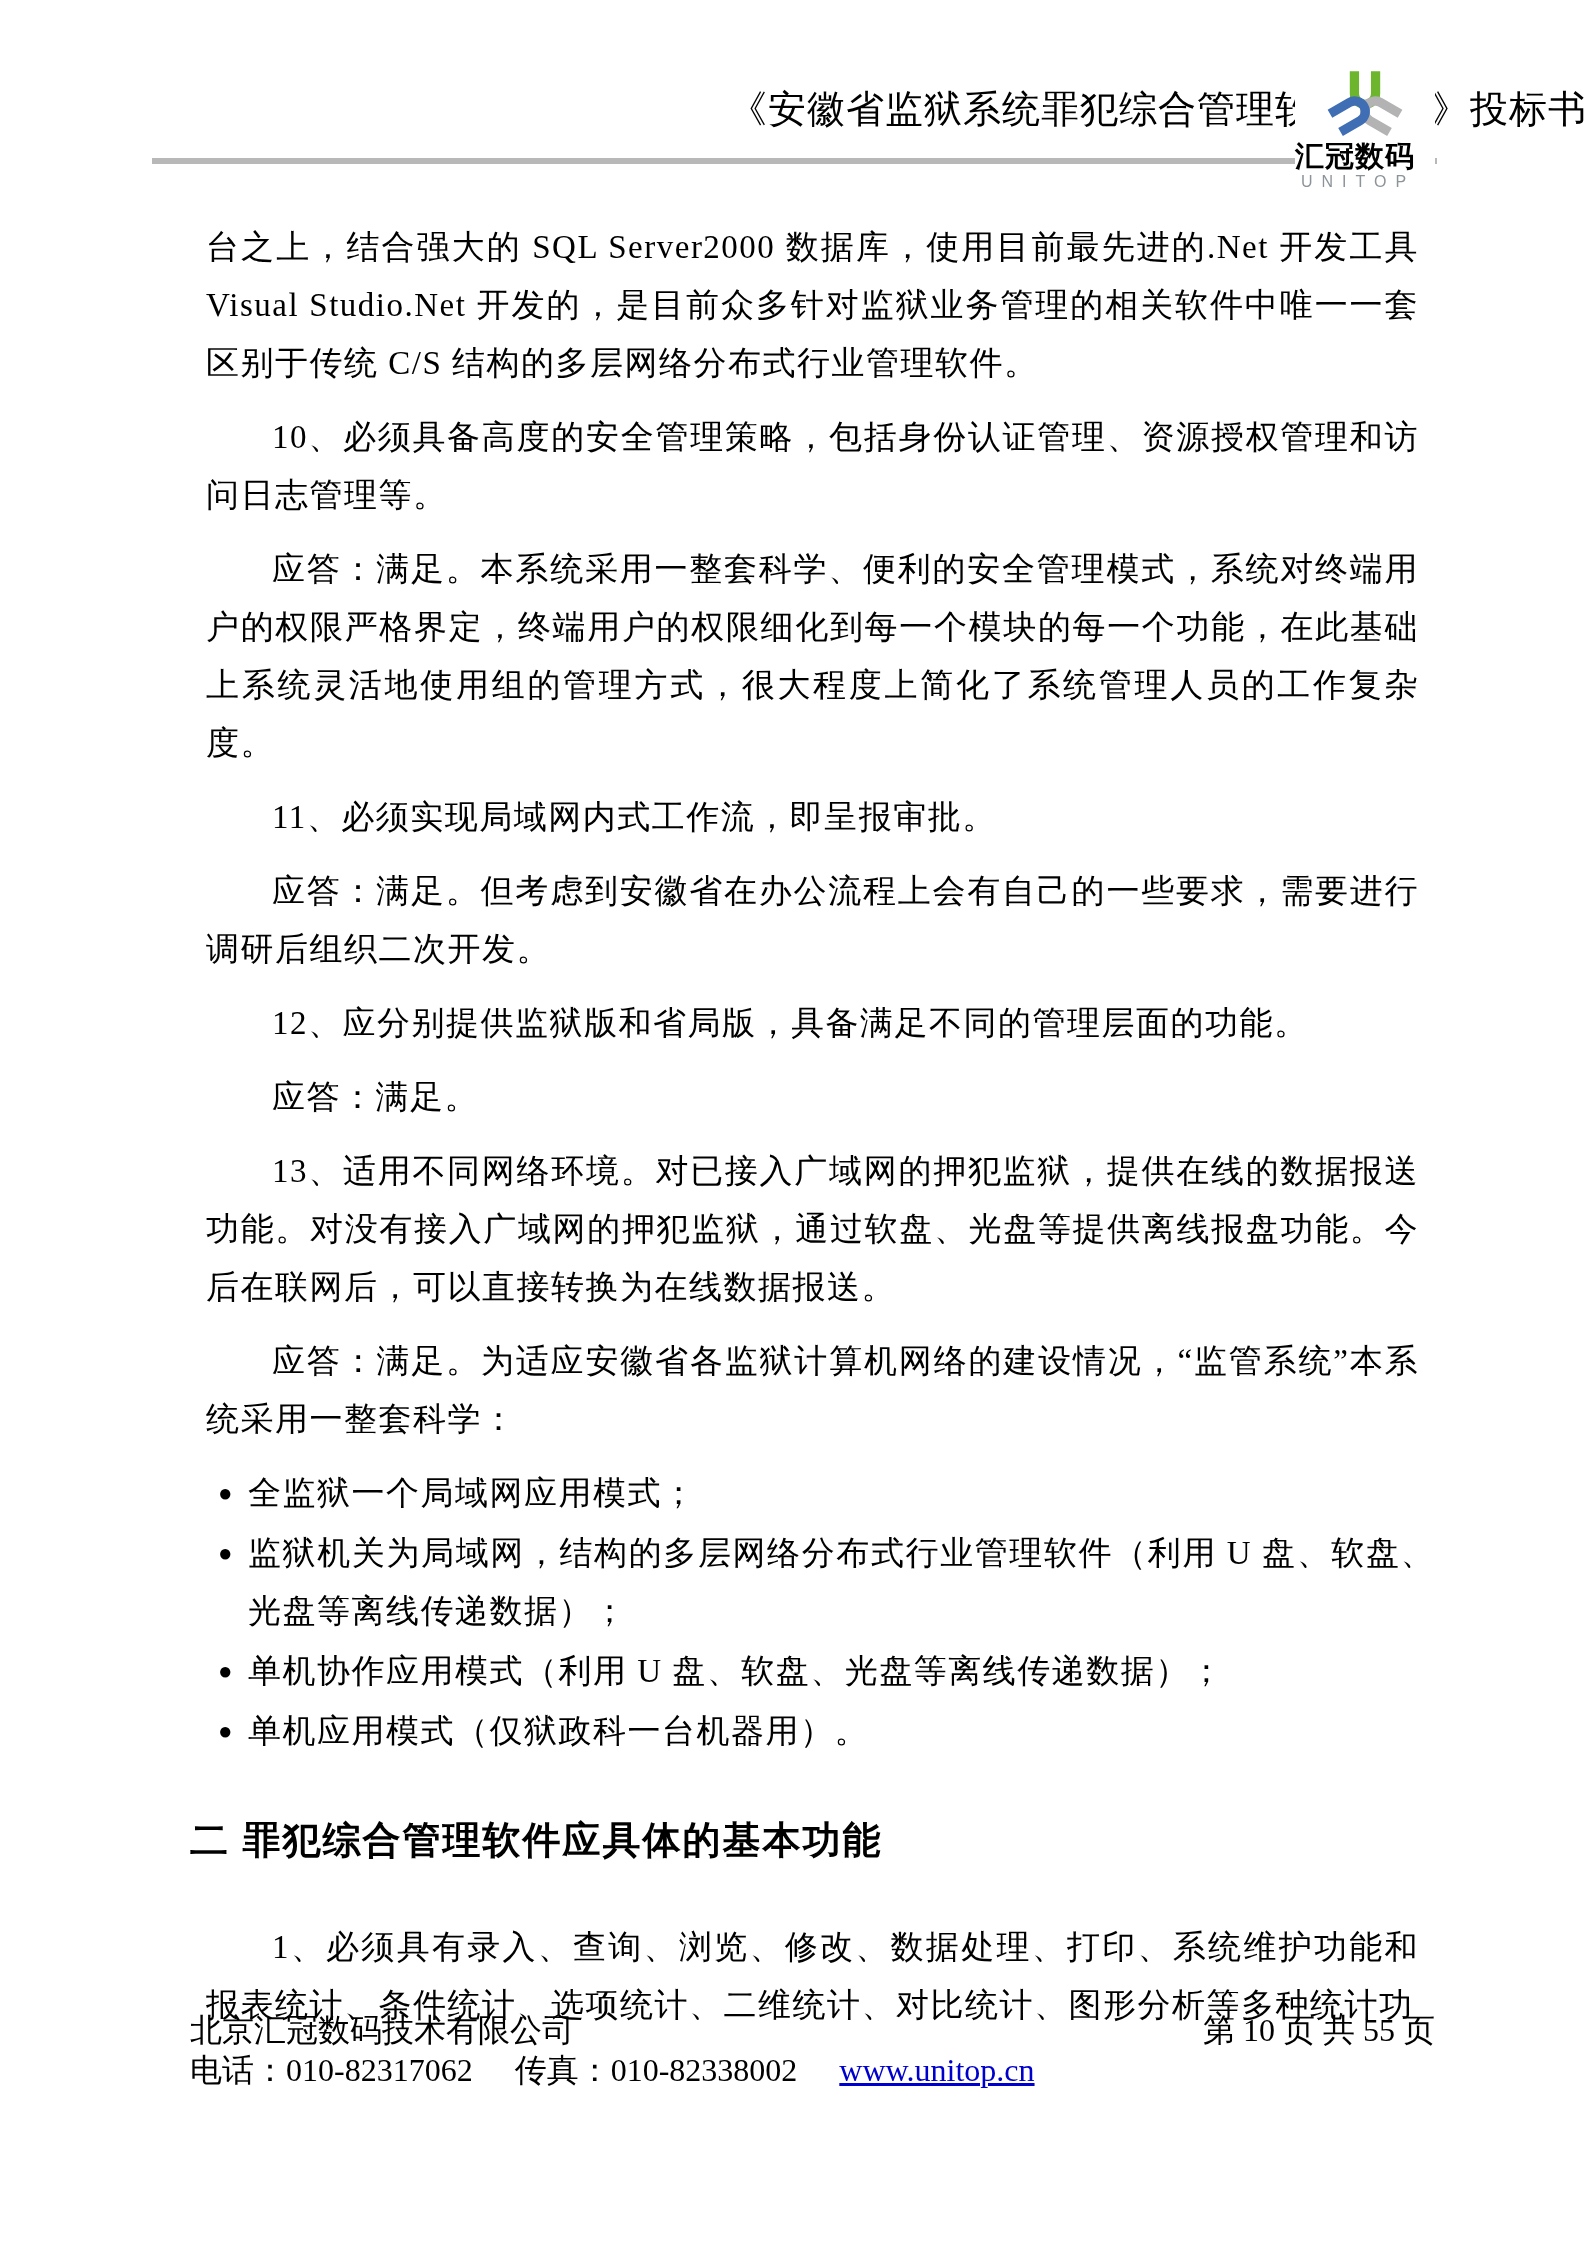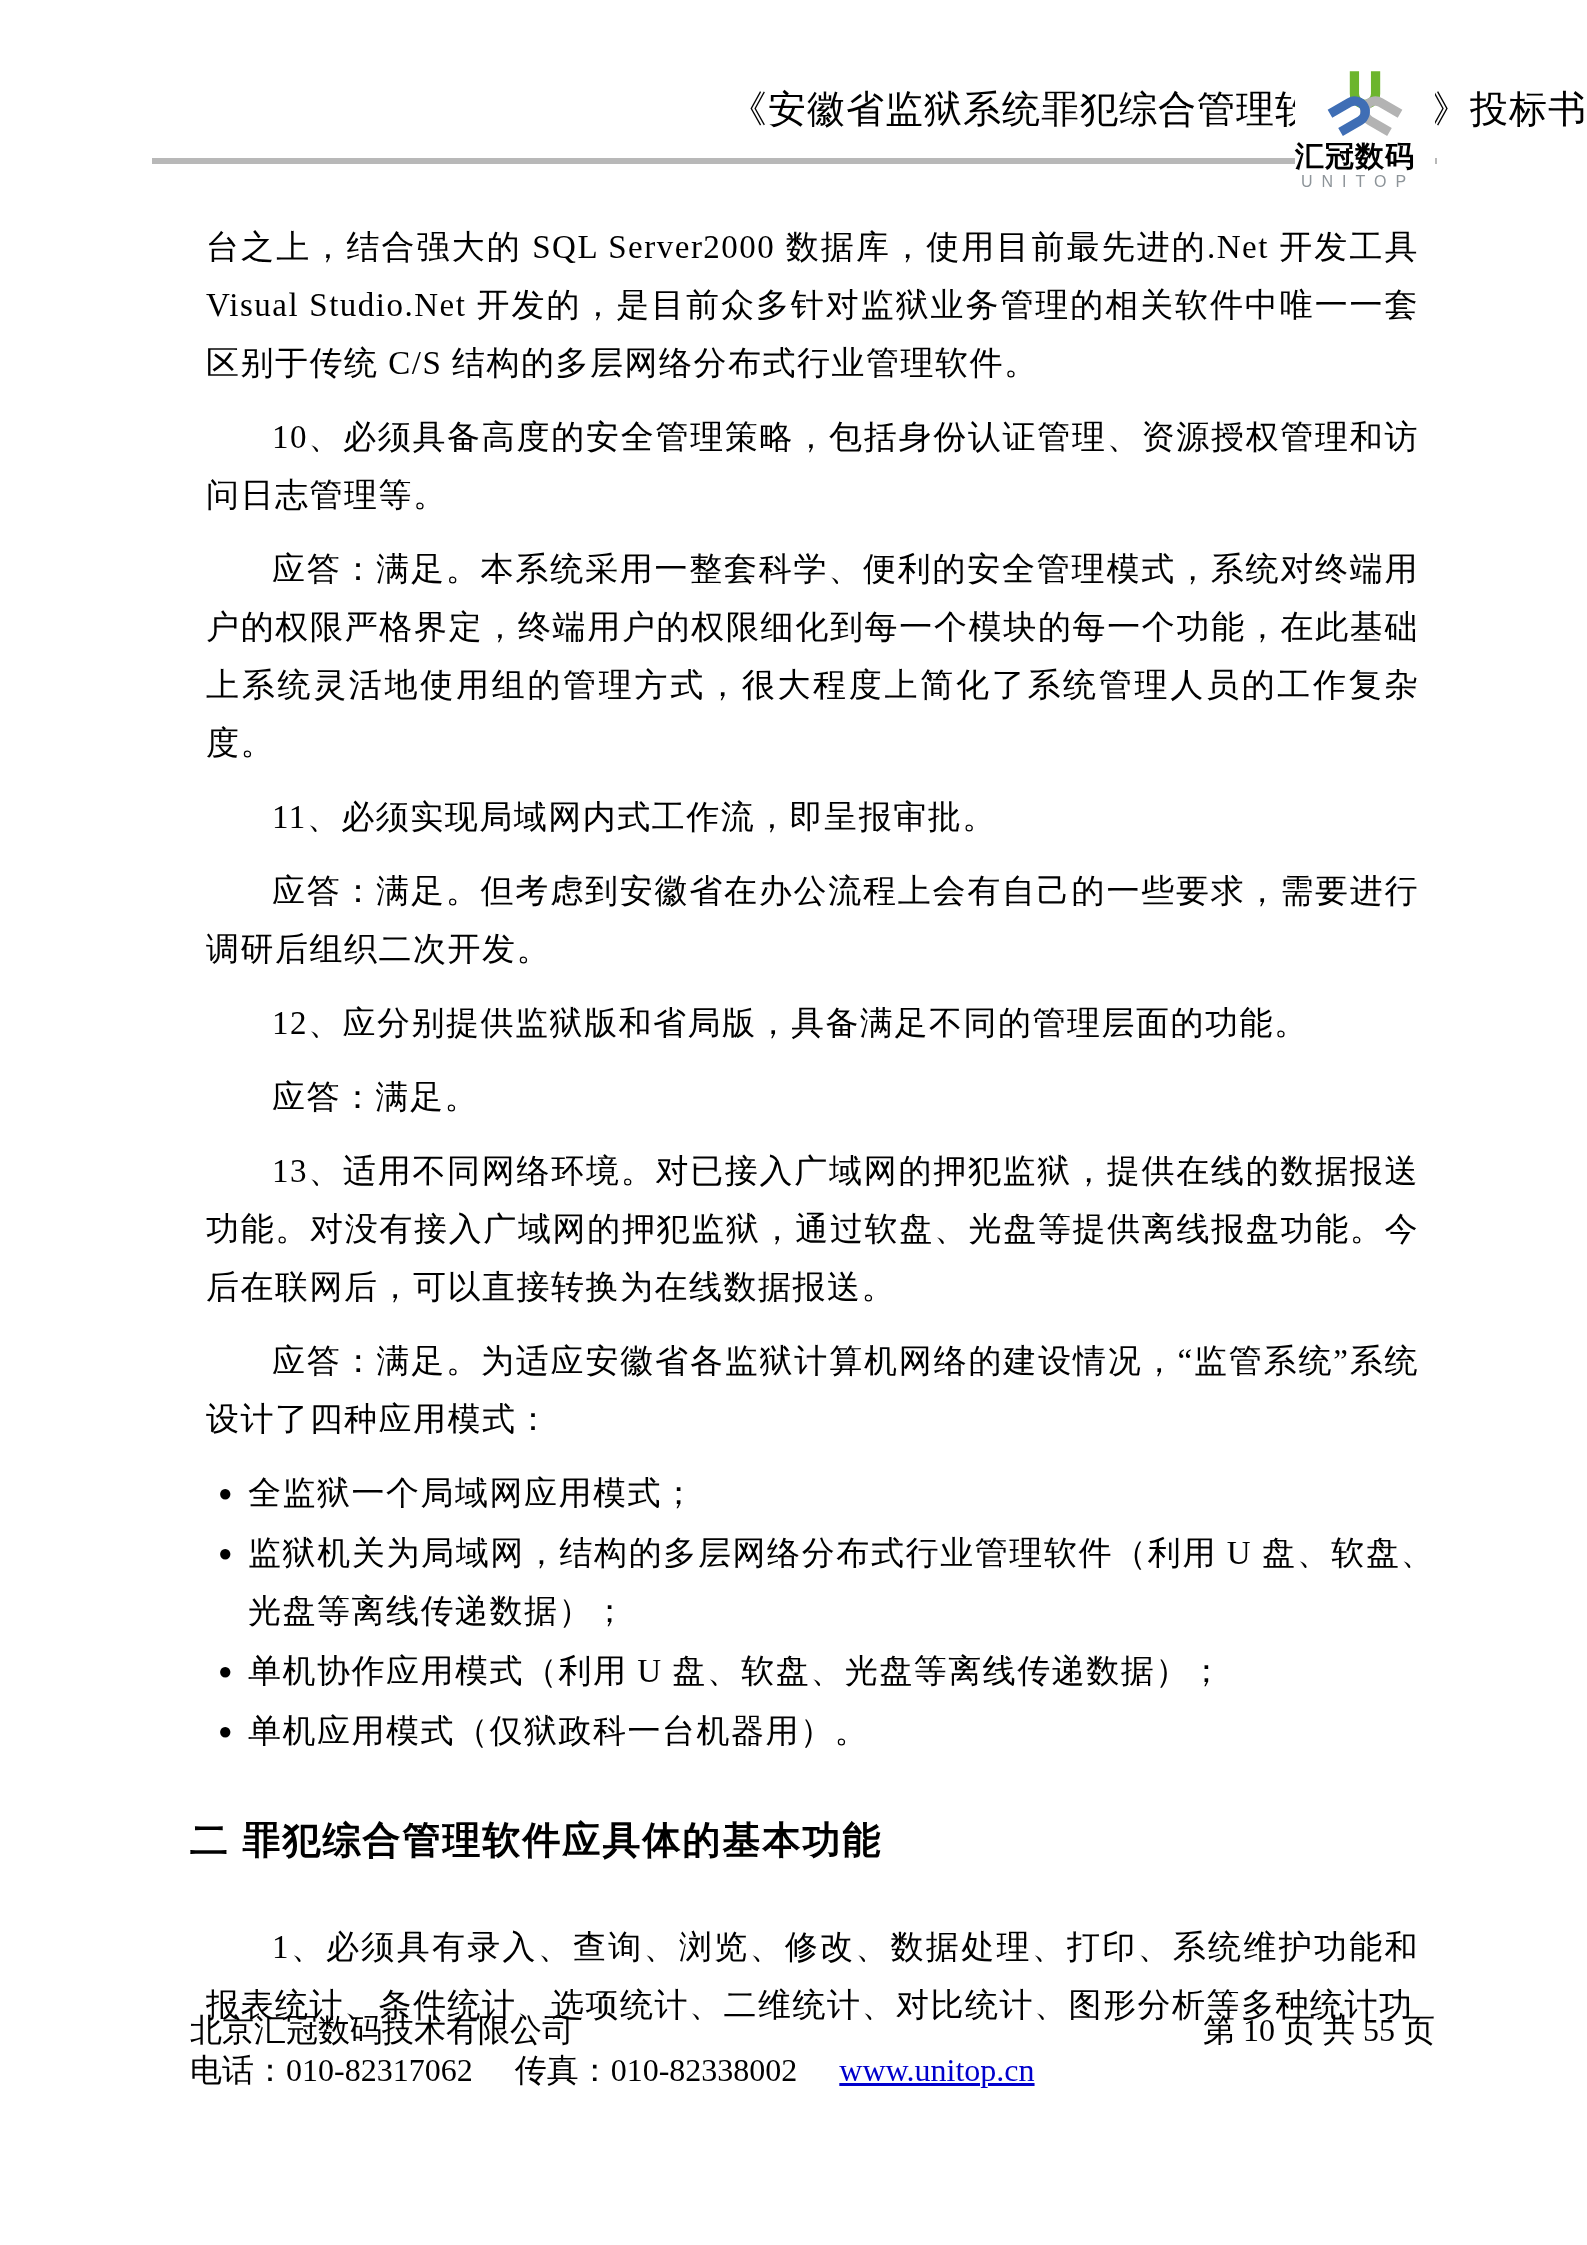--- a/index.html
+++ b/index.html
@@ -137,21 +137,21 @@
 
   <div class="content">
     <p>台之上，结合强大的 SQL Server2000 数据库，使用目前最先进的.Net 开发工具 Visual Studio.Net 开发的，是目前众多针对监狱业务管理的相关软件中唯一一套区别于传统 C/S 结构的多层网络分布式行业管理软件。</p>
     <p class="indent">10、必须具备高度的安全管理策略，包括身份认证管理、资源授权管理和访问日志管理等。</p>
     <p class="indent">应答：满足。本系统采用一整套科学、便利的安全管理模式，系统对终端用户的权限严格界定，终端用户的权限细化到每一个模块的每一个功能，在此基础上系统灵活地使用组的管理方式，很大程度上简化了系统管理人员的工作复杂度。</p>
     <p class="indent">11、必须实现局域网内式工作流，即呈报审批。</p>
     <p class="indent">应答：满足。但考虑到安徽省在办公流程上会有自己的一些要求，需要进行调研后组织二次开发。</p>
     <p class="indent">12、应分别提供监狱版和省局版，具备满足不同的管理层面的功能。</p>
     <p class="indent">应答：满足。</p>
     <p class="indent">13、适用不同网络环境。对已接入广域网的押犯监狱，提供在线的数据报送功能。对没有接入广域网的押犯监狱，通过软盘、光盘等提供离线报盘功能。今后在联网后，可以直接转换为在线数据报送。</p>
-    <p class="indent">应答：满足。为适应安徽省各监狱计算机网络的建设情况，“监管系统”系统设计了四种应用模式：</p>
+    <p class="indent">应答：满足。为适应安徽省各监狱计算机网络的建设情况，“监管系统”本系统采用一整套科学：</p>
 
     <ul class="bullet-list">
       <li>
         <span class="bullet">●</span>
         <span class="bullet-text">全监狱一个局域网应用模式；</span>
       </li>
       <li>
         <span class="bullet">●</span>
         <span class="bullet-text">监狱机关为局域网，结构的多层网络分布式行业管理软件（利用 U 盘、软盘、光盘等离线传递数据）；</span>
       </li>

